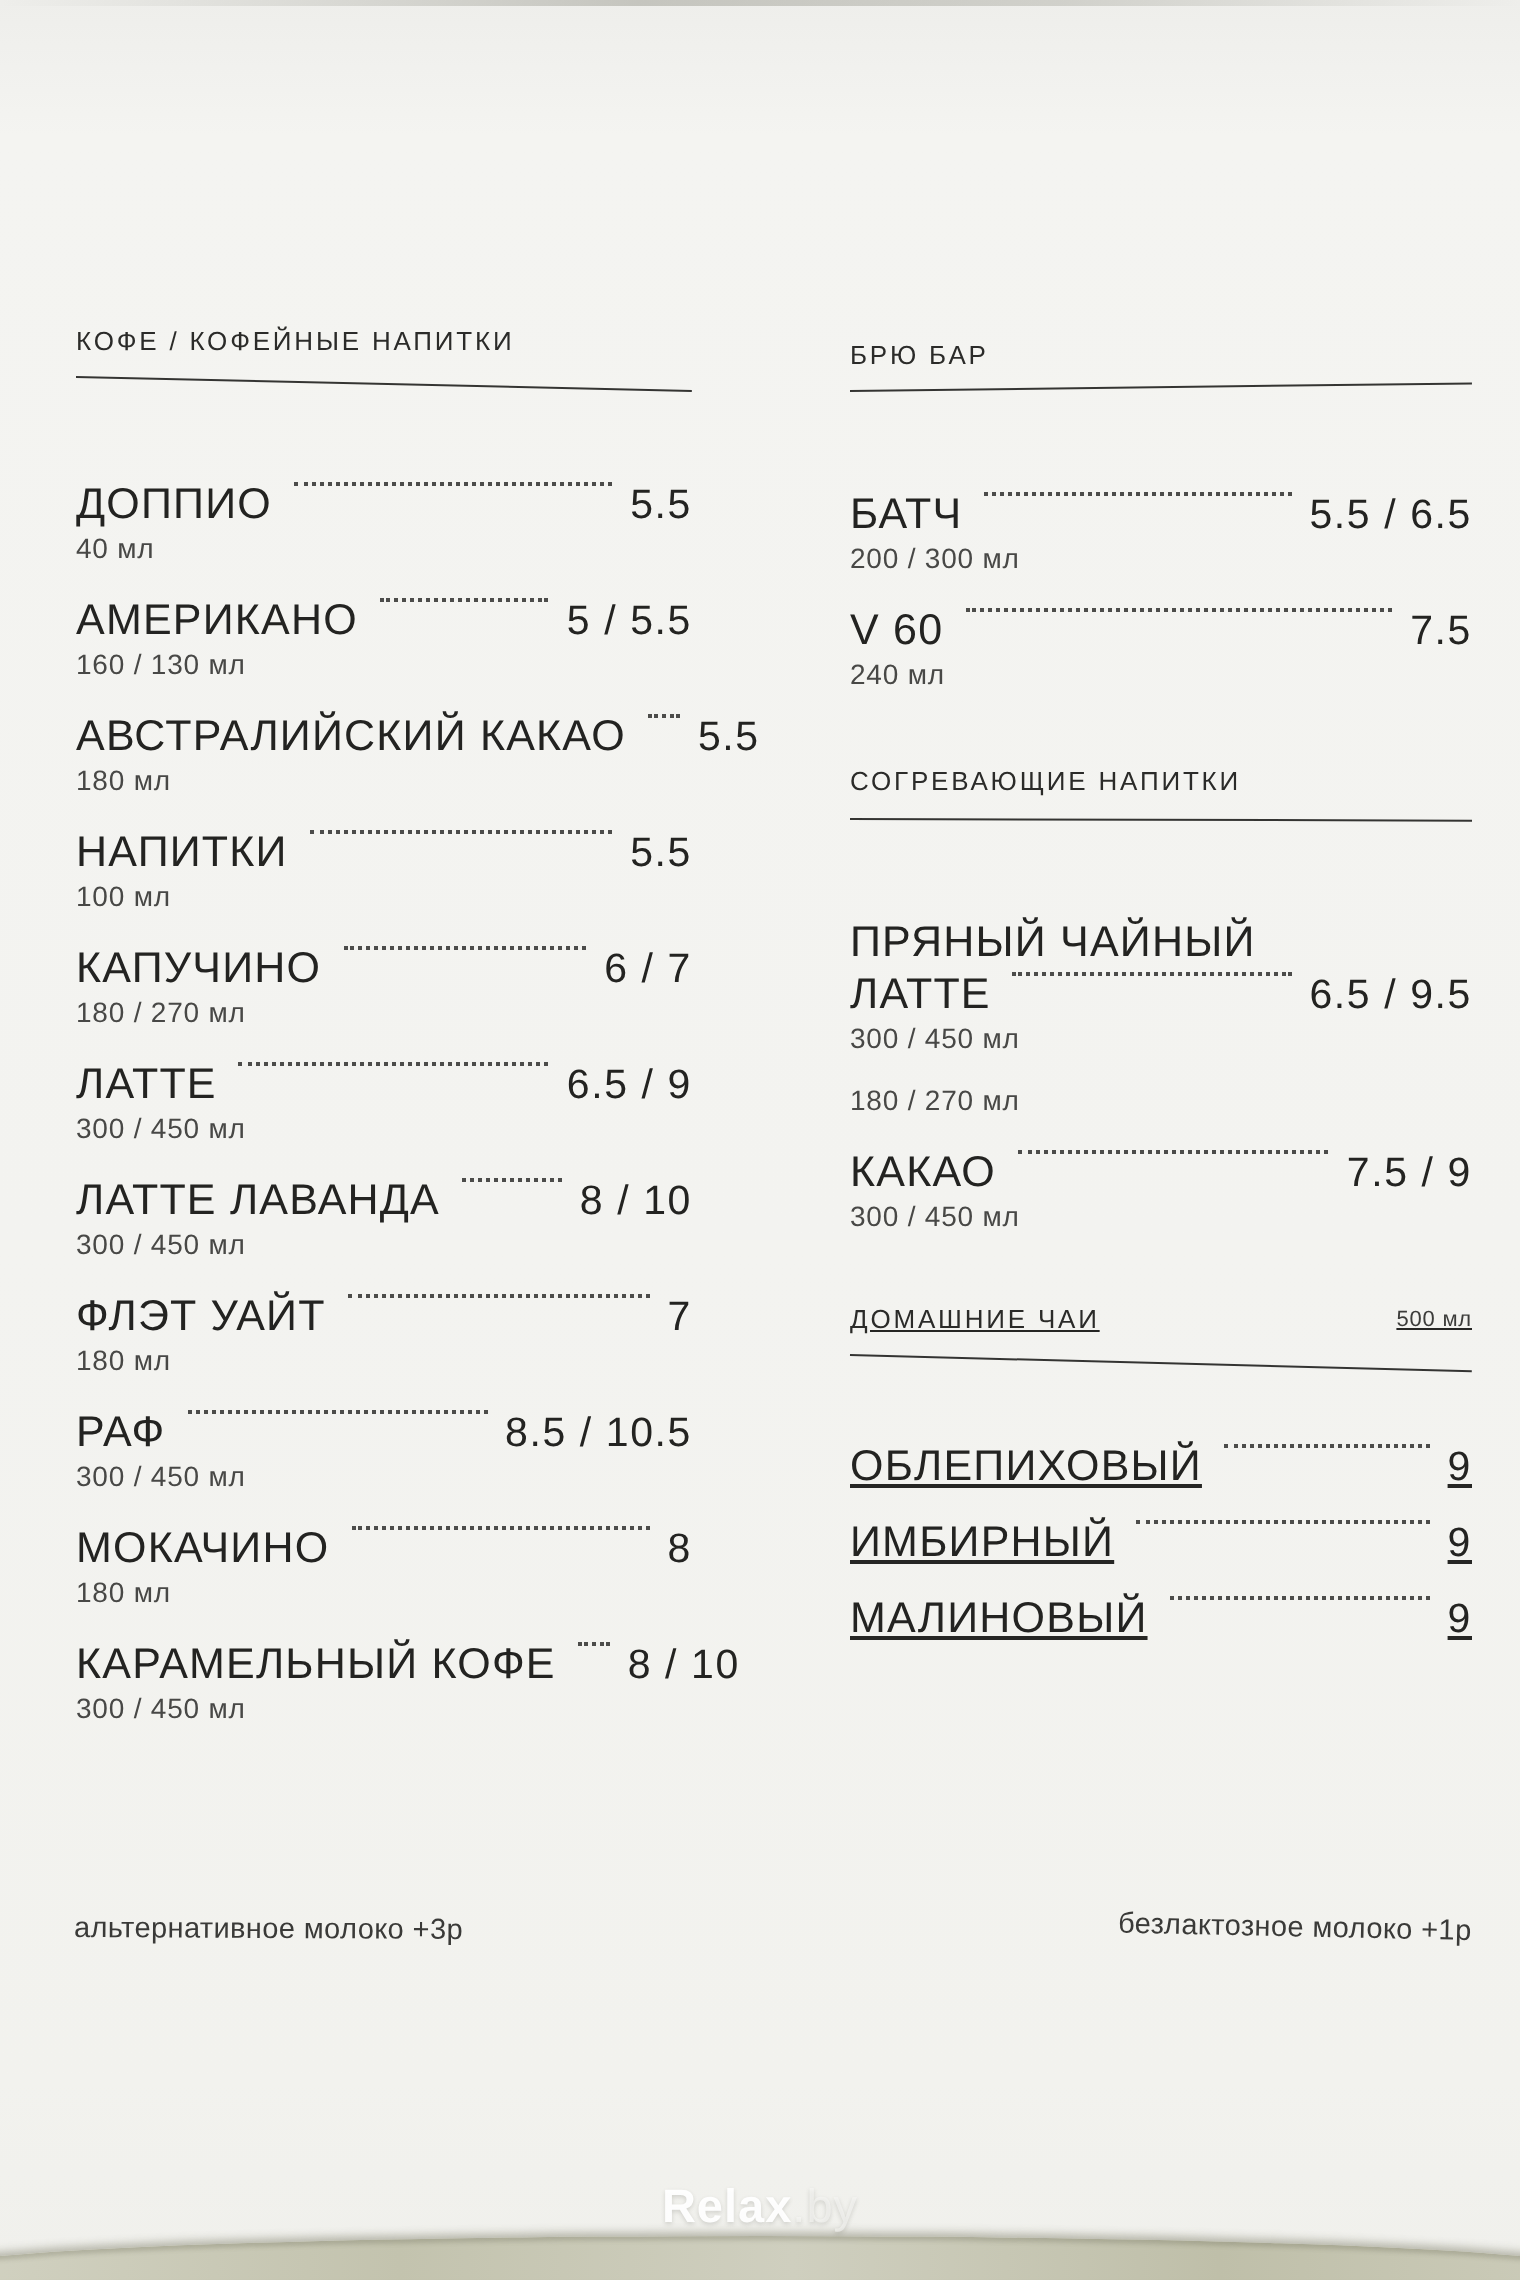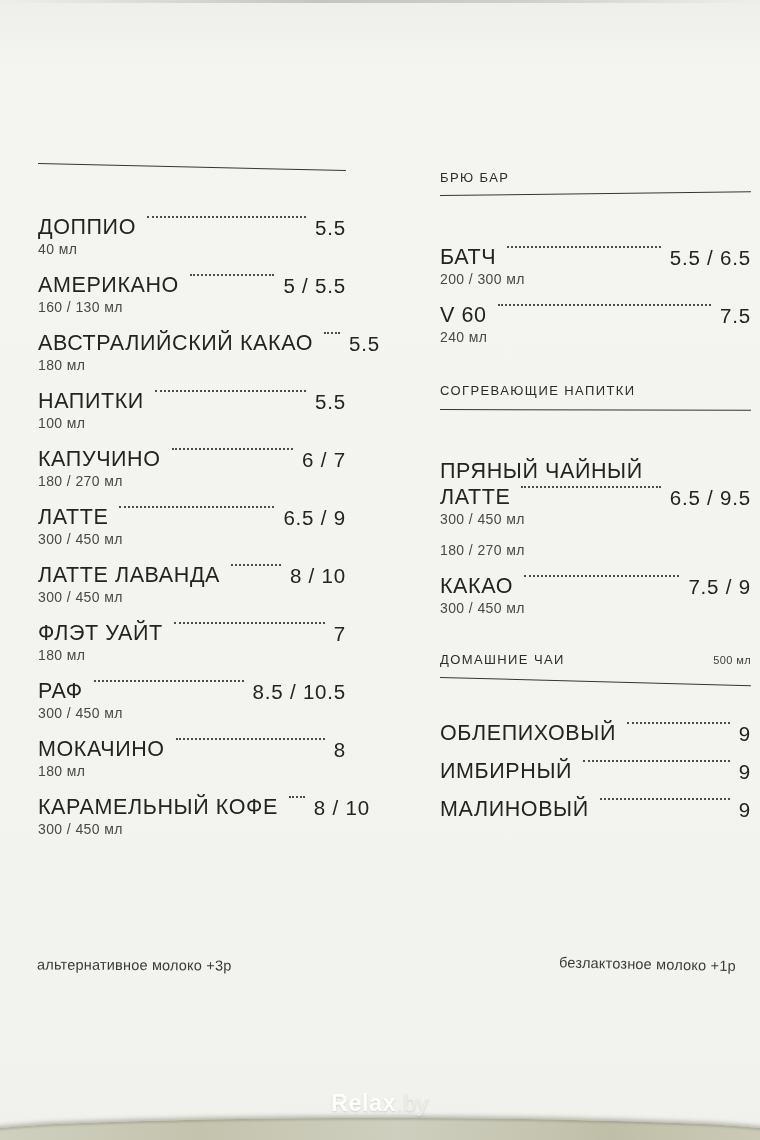--- a/index.html
+++ b/index.html
@@ -19,21 +19,21 @@
     background:linear-gradient(90deg,rgba(130,130,118,0) 0%,rgba(130,130,118,.38) 42%,rgba(140,140,128,.30) 70%,rgba(130,130,118,0) 100%);
   }
   .table-surface{
     position:absolute;bottom:0;left:-30px;right:-30px;height:22px;z-index:3;
     background:linear-gradient(90deg,#d2d2c2,#c3c3ae 28%,#cfcfbf 52%,#bfbfa9 78%,#ccccba);
     border-radius:50% 50% 0 0 / 16px 16px 0 0;
     box-shadow:0 -2px 4px rgba(110,110,88,.45), inset 0 2px 2px rgba(90,90,70,.25);
   }
   .col{position:absolute;z-index:2;color:#262624;}
   .col-left{left:38px;top:163px;width:308px;}
-  .col-right{left:440px;top:170px;width:311px;}
+  .col-right{left:425px;top:170px;width:311px;}
   .sec{margin:0;}
   .sec-head{
     display:flex;justify-content:space-between;align-items:flex-end;
     font-size:13px;letter-spacing:1.4px;color:#2b2b29;
     padding-bottom:9px;line-height:1.25;
   }
   .sec-note{font-size:11px;letter-spacing:.4px;color:#3c3c3a;}
   .rule{border:0;border-top:1.7px solid #34343218;border-top-color:#343432;height:0;margin:0;transform-origin:left center;}
   .tilt-a{transform:rotate(1.3deg);}
   .tilt-b{transform:rotate(-0.7deg);}
@@ -49,21 +49,21 @@
   }
   .name-l1{margin-bottom:3px;}
   .leader{
     flex:1 1 auto;min-width:16px;
     border-bottom:2px dotted #4c4c4a;
     margin:0 9px 4px 11px;
   }
   .price{font-size:20.5px;letter-spacing:.8px;white-space:nowrap;line-height:23px;color:#232321;}
   .vol{font-size:14px;letter-spacing:.4px;color:#484846;margin-top:4px;line-height:13px;}
   .sec-gap-warm{margin-top:39px;}
-  .sec-gap-tea{margin-top:37px;}
+  .sec-gap-tea{margin-top:37px;text-decoration:underline;}
   .sec-tea .items{padding-top:44px;}
   .sec-tea .item{margin-bottom:15px;}
   .footnote{position:absolute;z-index:2;font-size:14.5px;color:#3a3a38;letter-spacing:.2px;}
   .footnote-left{left:37px;top:957px;transform:rotate(.3deg);}
   .footnote-right{right:24px;top:958px;transform:rotate(1.2deg);transform-origin:right center;}
   .watermark{
     position:absolute;z-index:4;top:1090px;left:0;width:760px;text-align:center;
     font-size:23.5px;letter-spacing:.5px;
     text-shadow:0 1px 2px rgba(60,60,50,.18);
   }
@@ -71,20 +71,23 @@
   .wm-suffix{color:rgba(250,250,248,.55);}
 </style>
 </head>
 <body>
 
 <div class="paper"></div>
 <div class="top-edge"></div>
 
 <div class="col col-left">
   <div class="sec">
+    <div class="sec-head">
+      <span>КОФЕ / КОФЕЙНЫЕ НАПИТКИ</span>
+    </div>
     <hr class="rule tilt-a">
     <div class="items">
 
       <div class="item">
         <div class="row">
           <span class="name">ДОППИО</span>
           <span class="leader"></span>
           <span class="price">5.5</span>
         </div>
         <div class="vol">40 мл</div>

